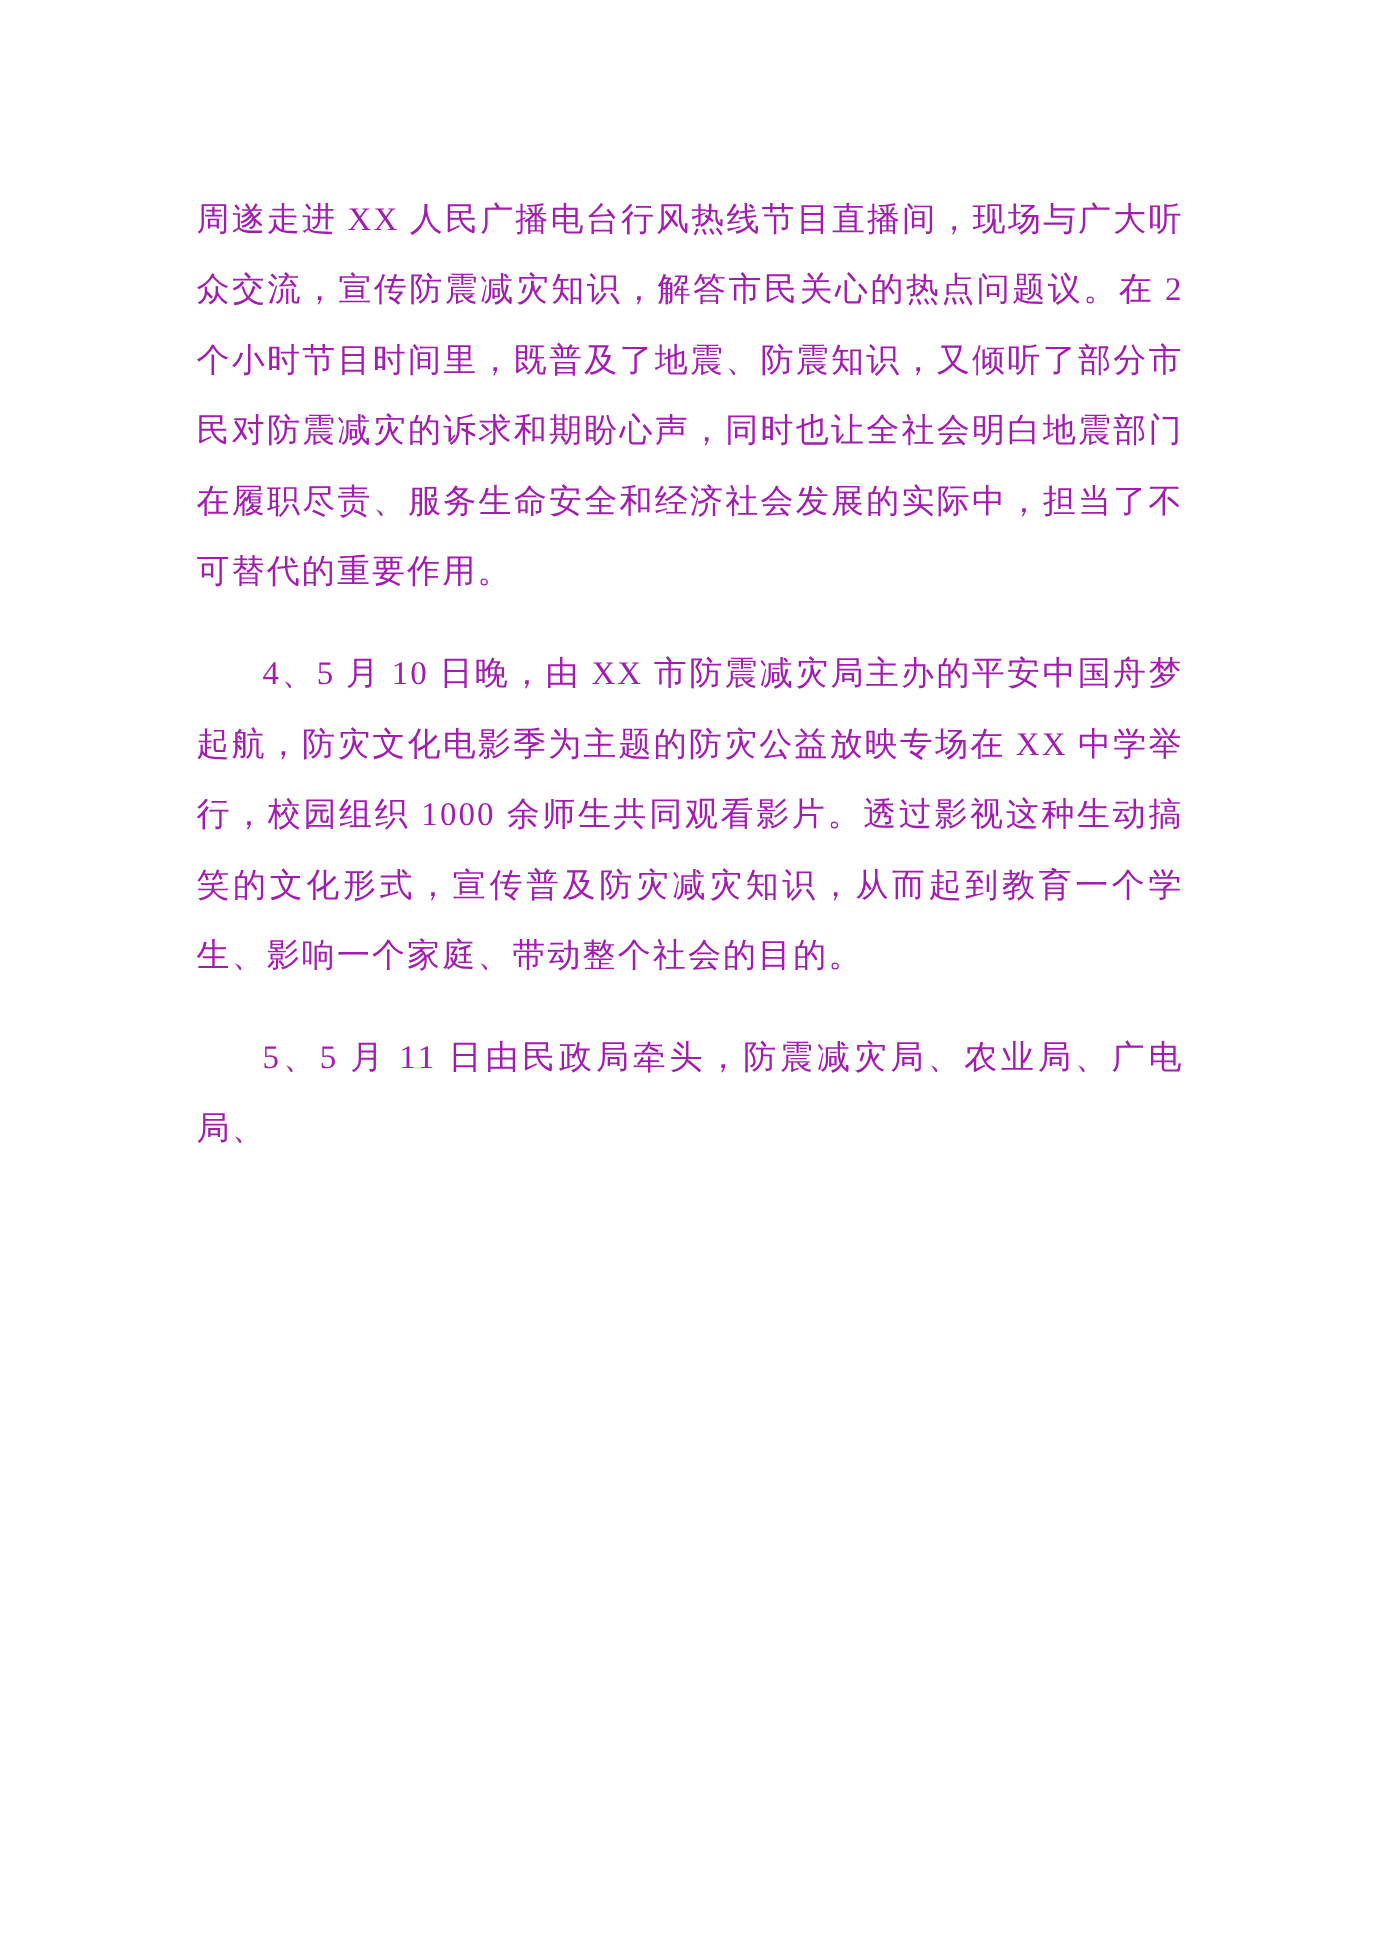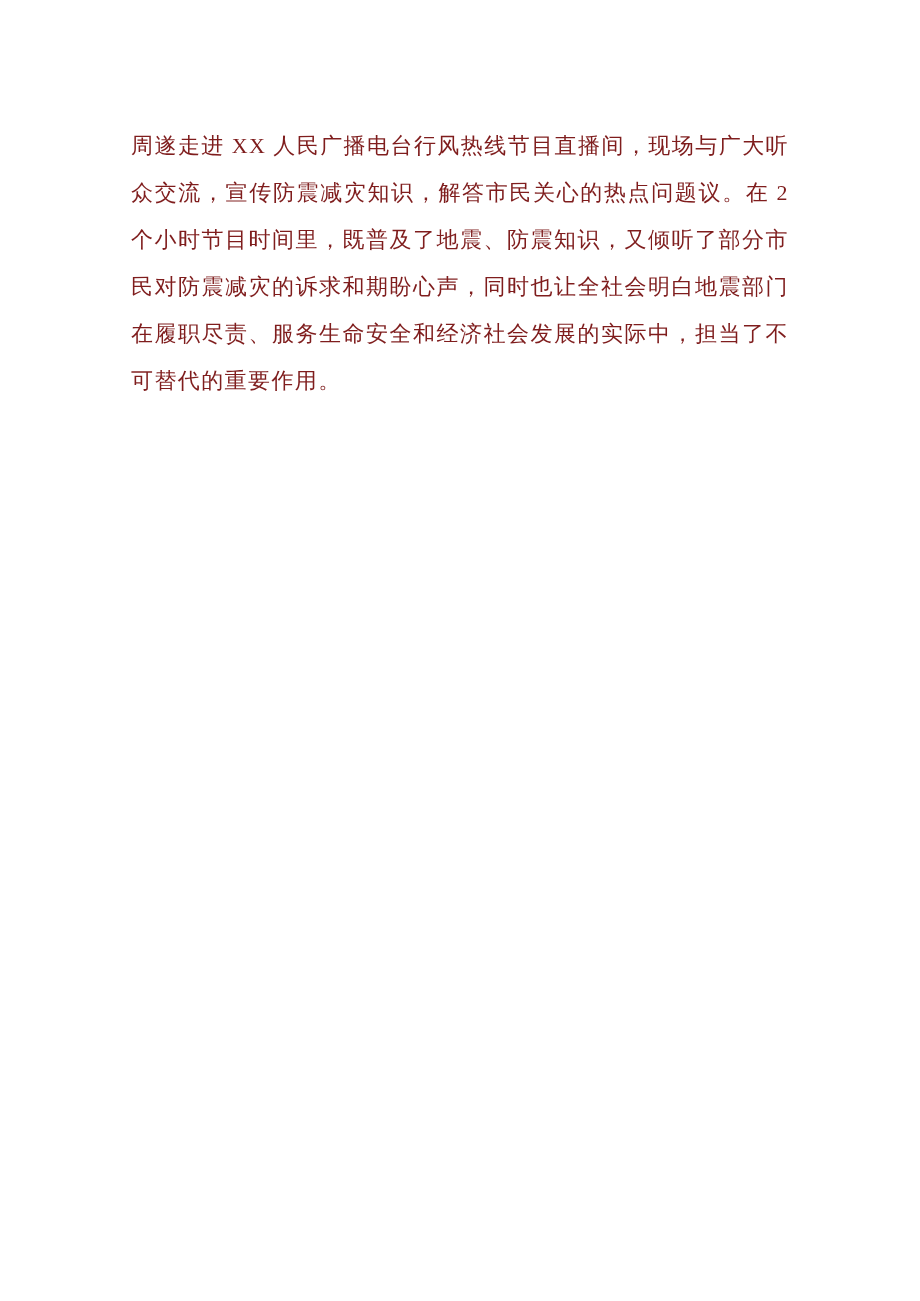--- a/index.html
+++ b/index.html
@@ -20,33 +20,35 @@
     top: 122px;
     left: 131px;
     width: 658px;
   }
   .para {
     margin: 0 0 21px 0;
     font-family: "Liberation Serif", "DejaVu Serif", serif;
     font-size: 22px;
     line-height: 47px;
     letter-spacing: 1.4px;
-    color: #7f1d1d;
+    color: #a21caf;
     text-align: justify;
     text-justify: inter-character;
     word-break: break-all;
     font-kerning: none;
   }
   .para.indent {
     text-indent: 2em;
   }
   .para:last-child {
     margin-bottom: 0;
   }
 </style>
 </head>
 <body>
 
 <div class="page">
   <div class="content">
     <p class="para">周遂走进 XX 人民广播电台行风热线节目直播间，现场与广大听众交流，宣传防震减灾知识，解答市民关心的热点问题议。在 2 个小时节目时间里，既普及了地震、防震知识，又倾听了部分市民对防震减灾的诉求和期盼心声，同时也让全社会明白地震部门在履职尽责、服务生命安全和经济社会发展的实际中，担当了不可替代的重要作用。</p>
+    <p class="para indent">4、5 月 10 日晚，由 XX 市防震减灾局主办的平安中国舟梦起航，防灾文化电影季为主题的防灾公益放映专场在 XX 中学举行，校园组织 1000 余师生共同观看影片。透过影视这种生动搞笑的文化形式，宣传普及防灾减灾知识，从而起到教育一个学生、影响一个家庭、带动整个社会的目的。</p>
+    <p class="para indent">5、5 月 11 日由民政局牵头，防震减灾局、农业局、广电局、</p>
   </div>
 </div>
 
 </body></html>

